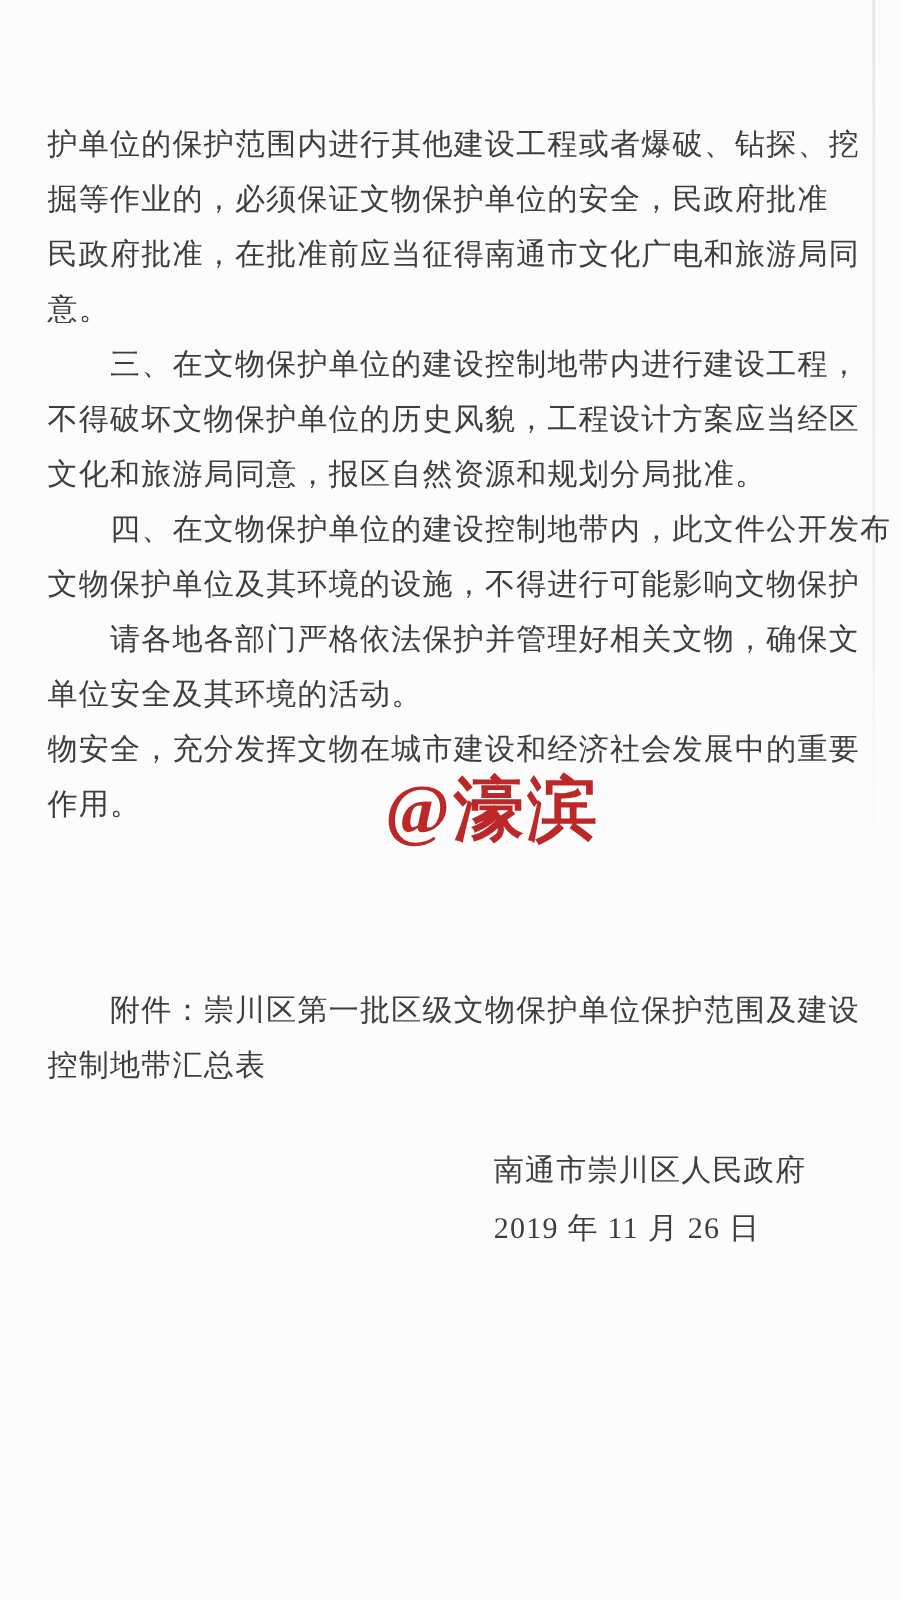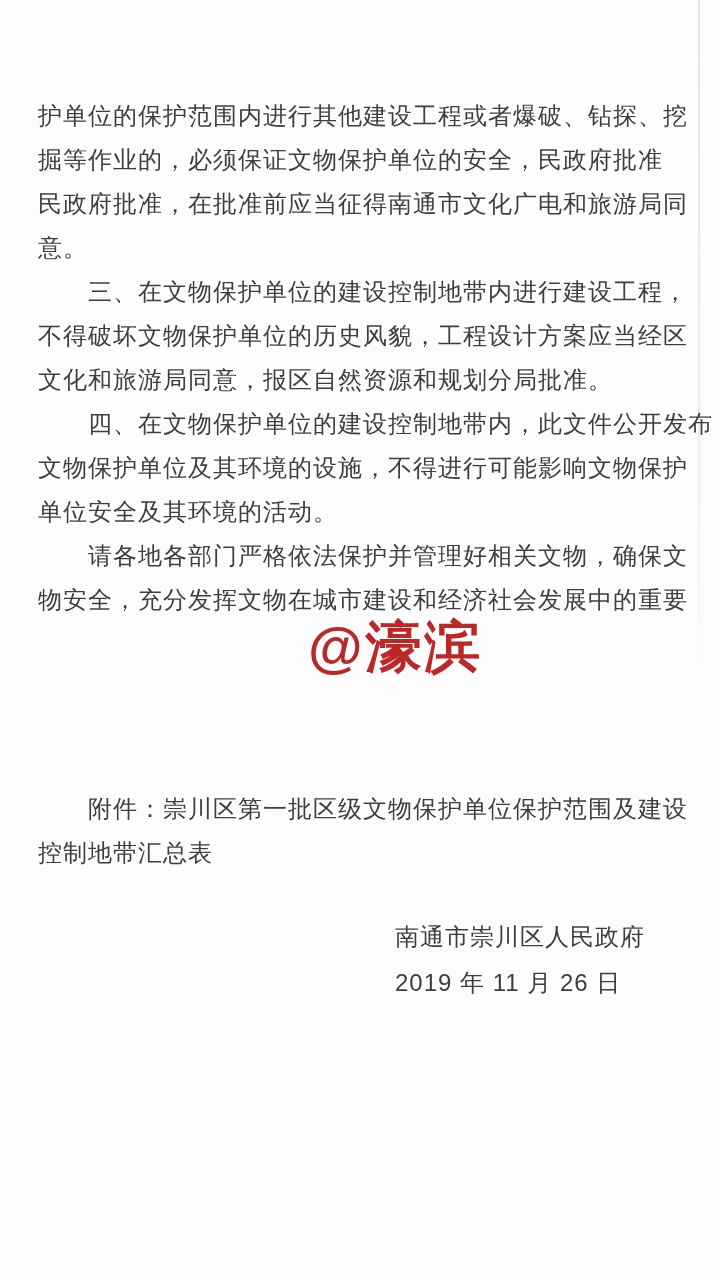--- a/index.html
+++ b/index.html
@@ -6,21 +6,21 @@
     margin: 0;
     padding: 0;
     background: #ffffff;
   }
   .page {
     position: relative;
     width: 720px;
     height: 1280px;
     background: #fcfcfc;
     overflow: hidden;
-    font-family: Liberation Sans, sans-serif;
+    font-family: Liberation Serif, serif;
   }
   
   .edge-line {
     position: absolute;
     left: 698px;
     top: 0;
     width: 2px;
     height: 690px;
     background: linear-gradient(to bottom,
                 rgba(0,0,0,0.09),
@@ -99,23 +99,24 @@
   <div class="body-text" id="body-text">
       <div class="doc-line">护单位的保护范围内进行其他建设工程或者爆破、钻探、挖</div>
       <div class="doc-line">掘等作业的，必须保证文物保护单位的安全，民政府批准</div>
       <div class="doc-line">民政府批准，在批准前应当征得南通市文化广电和旅游局同</div>
       <div class="doc-line">意。</div>
       <div class="doc-line indent">三、在文物保护单位的建设控制地带内进行建设工程，</div>
       <div class="doc-line">不得破坏文物保护单位的历史风貌，工程设计方案应当经区</div>
       <div class="doc-line">文化和旅游局同意，报区自然资源和规划分局批准。</div>
       <div class="doc-line indent">四、在文物保护单位的建设控制地带内，此文件公开发布</div>
       <div class="doc-line">文物保护单位及其环境的设施，不得进行可能影响文物保护</div>
+      <div class="doc-line indent">请各地各部门严格依法保护并管理好相关文物，确保文</div>
       <div class="doc-line">单位安全及其环境的活动。</div>
-      <div class="doc-line indent">请各地各部门严格依法保护并管理好相关文物，确保文</div>
       <div class="doc-line">物安全，充分发挥文物在城市建设和经济社会发展中的重要</div>
+      <div class="doc-line">作用。</div>
     </div>
 
   <div class="watermark">@濠滨</div>
 
   <div class="attachment-block" id="attachment-block">
       <div class="doc-line indent">附件：崇川区第一批区级文物保护单位保护范围及建设</div>
       <div class="doc-line">控制地带汇总表</div>
     </div>
 
   <div class="signature-block">

